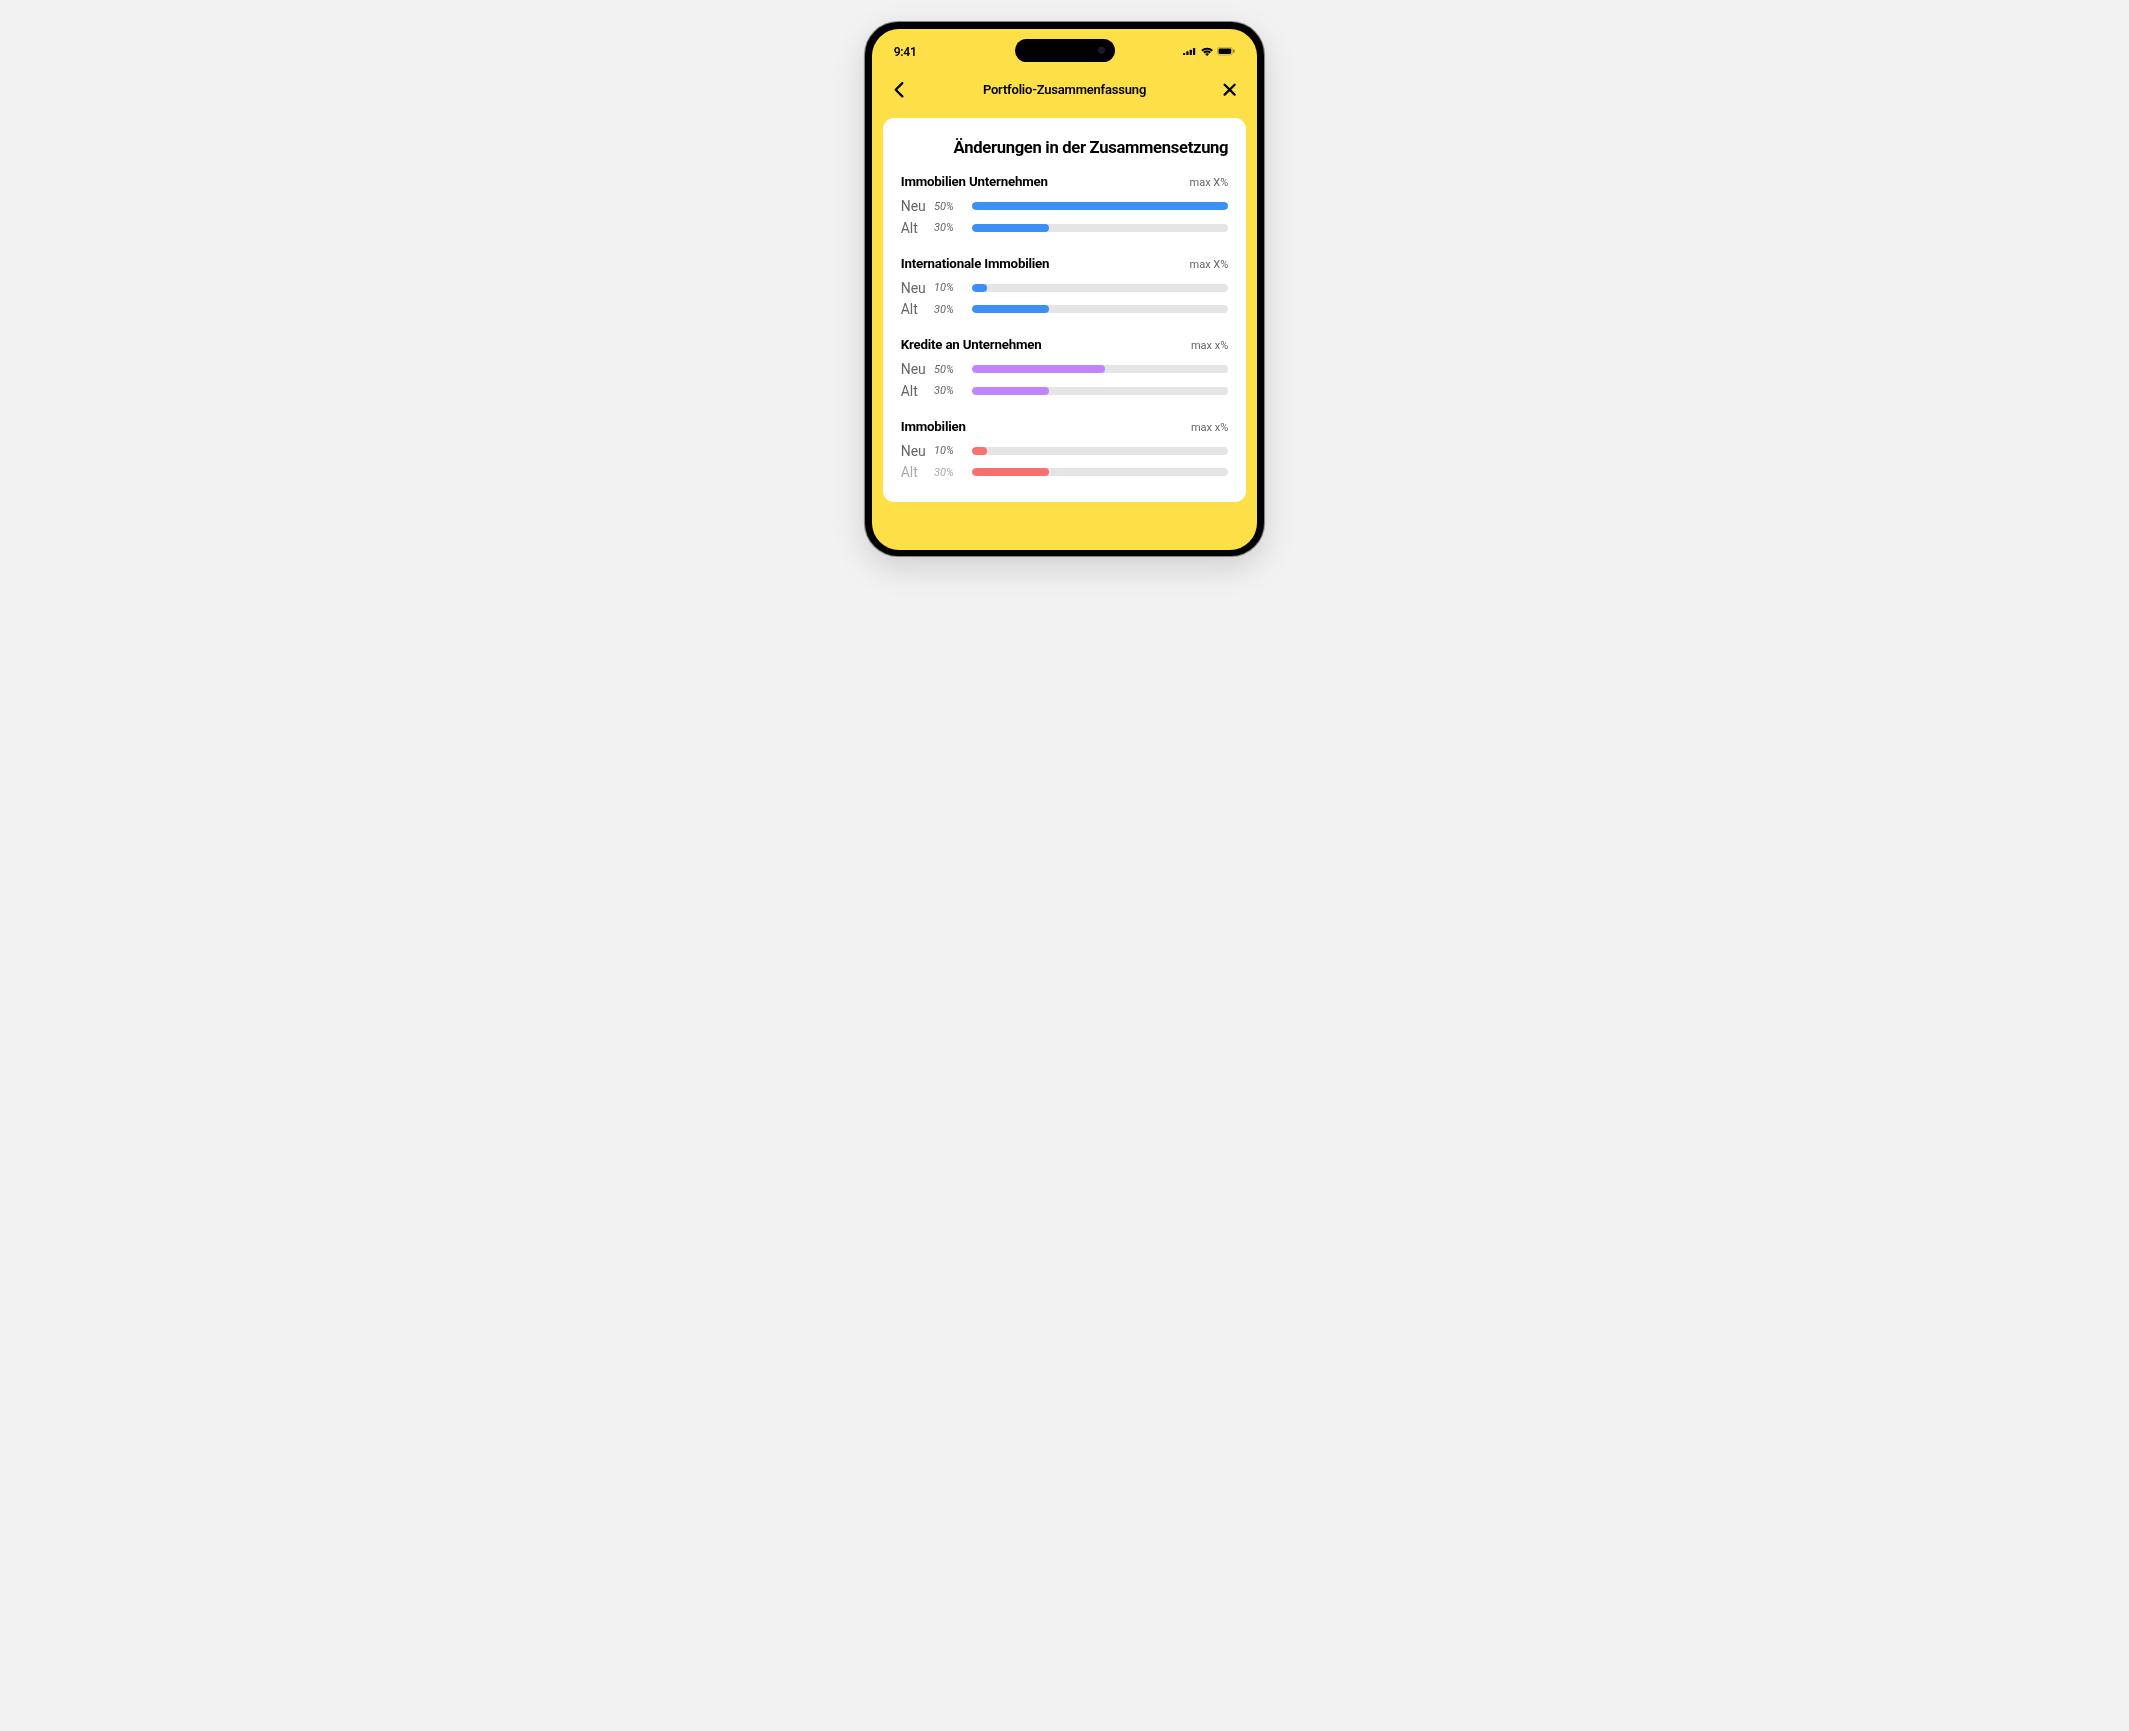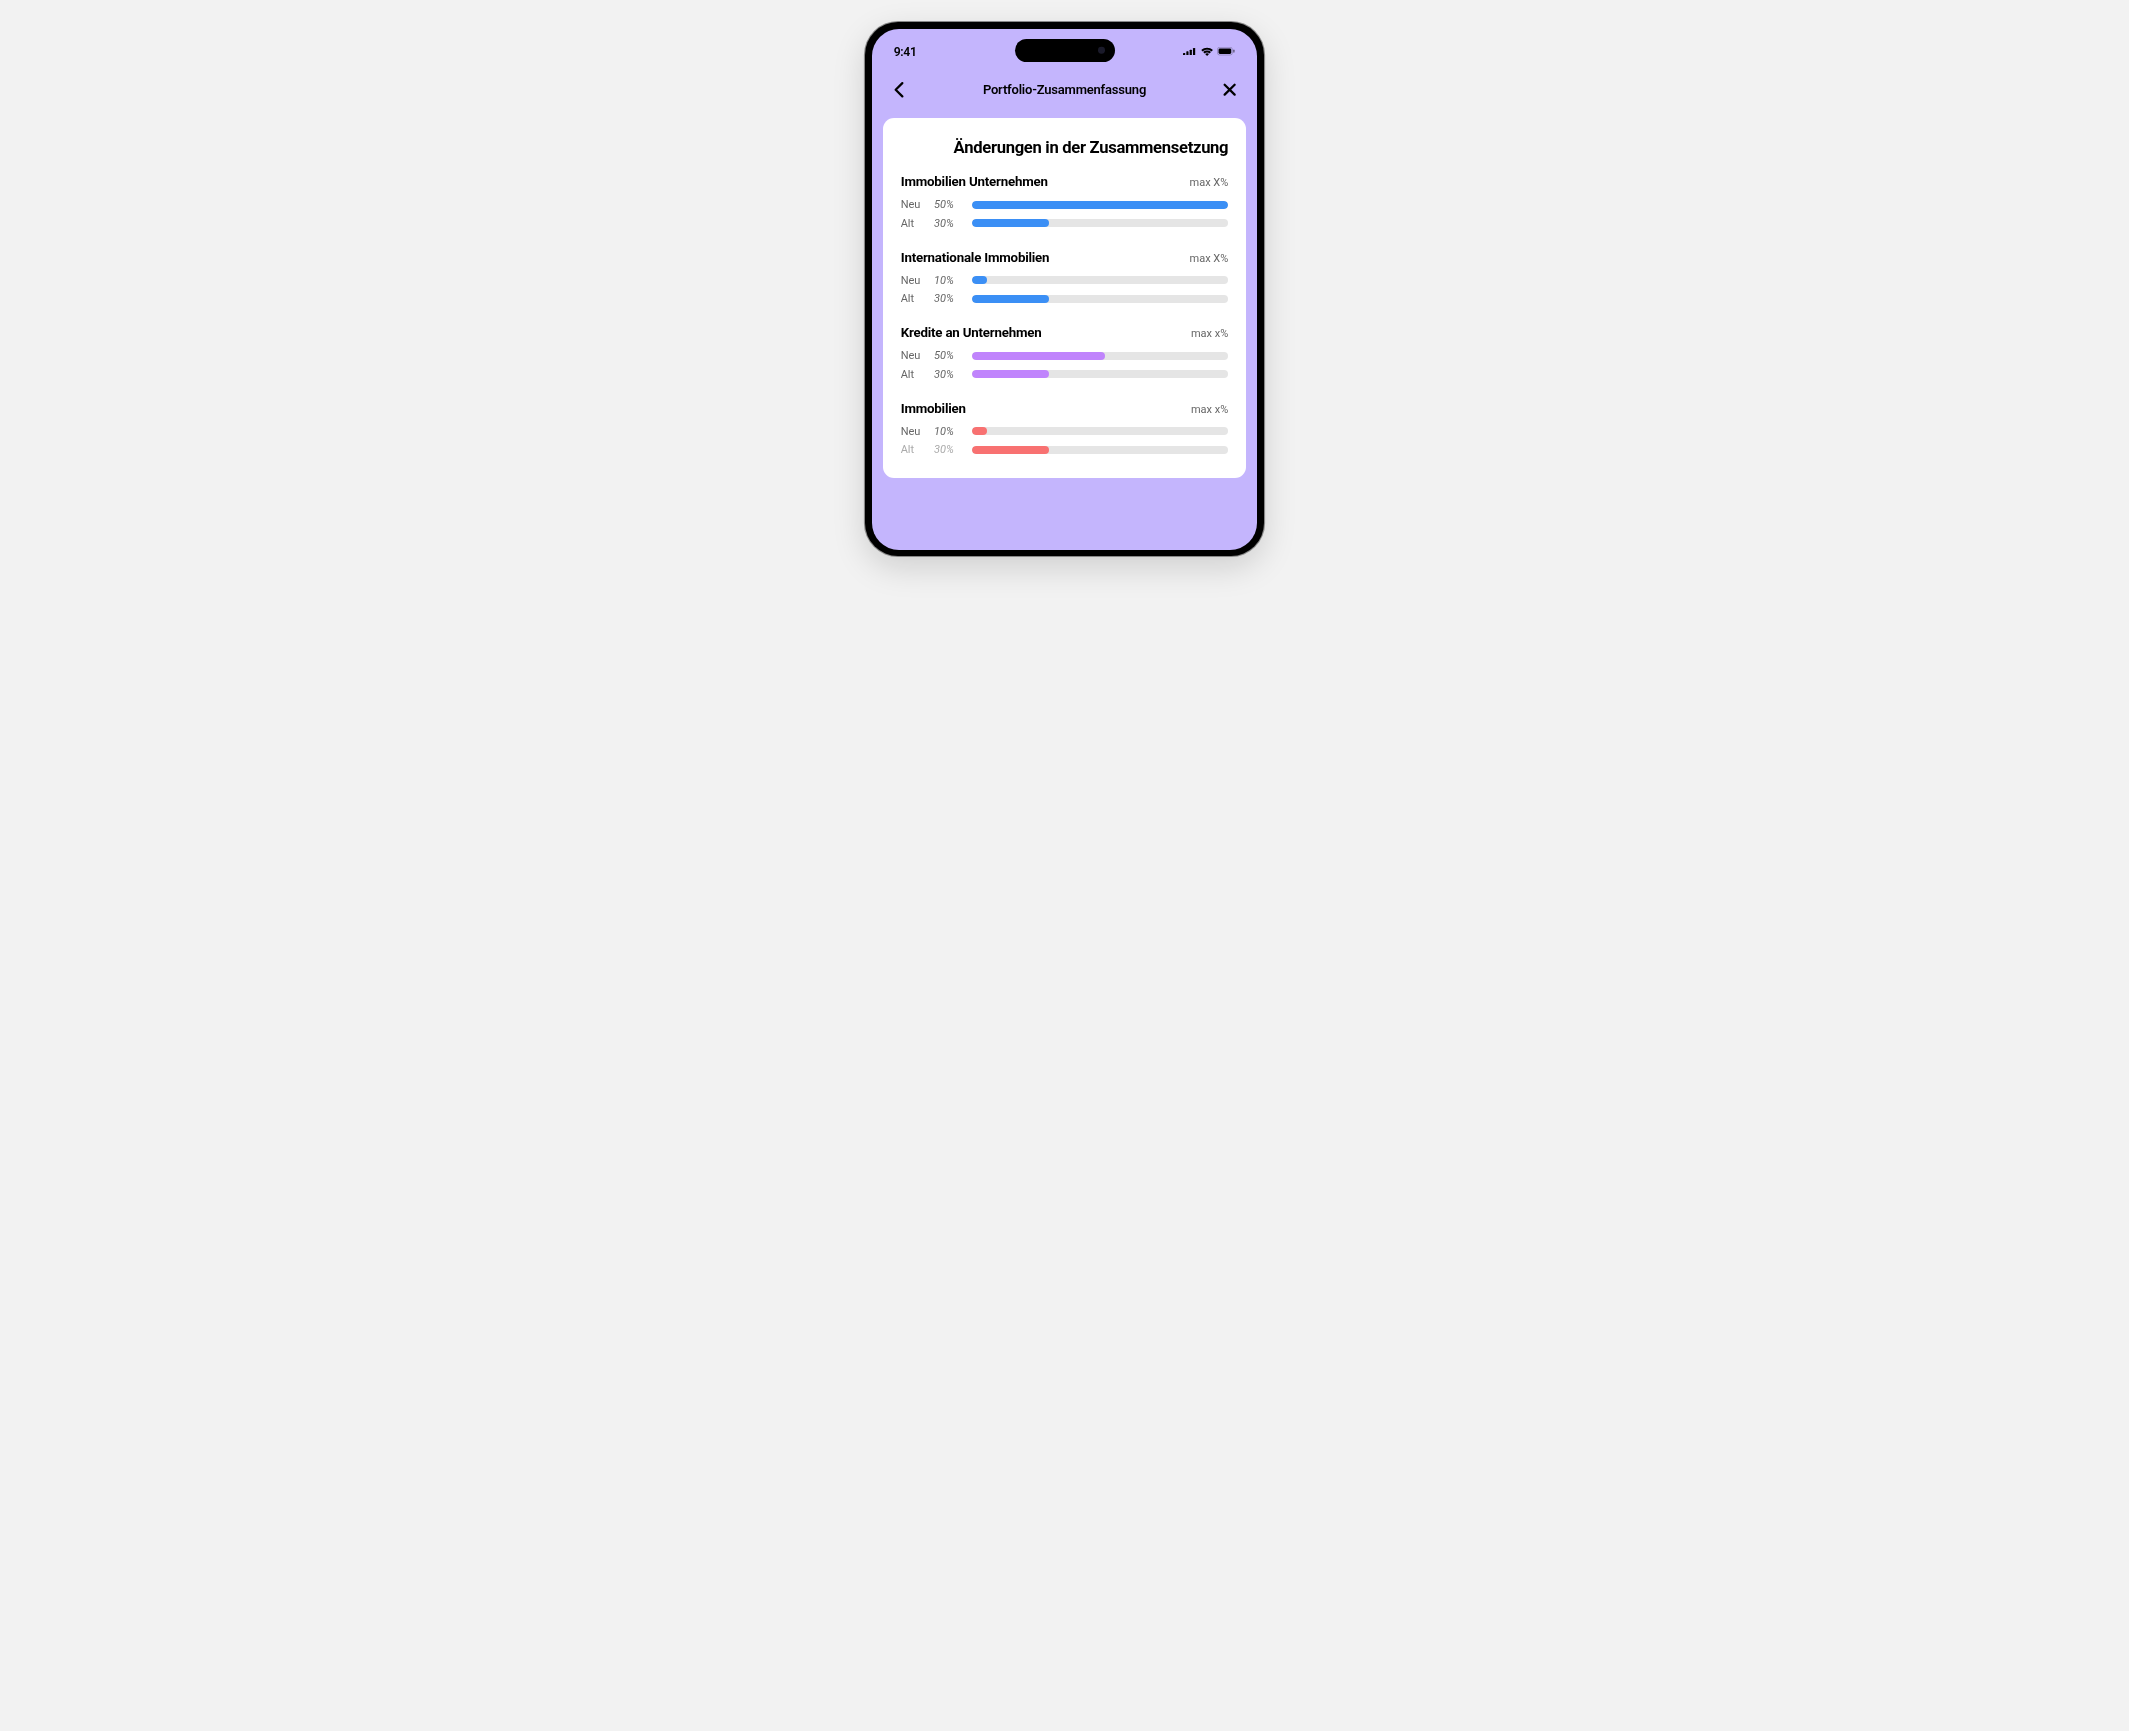--- a/index.html
+++ b/index.html
@@ -21,21 +21,21 @@
     position: relative;
   }
   .phone-frame::before,
   .phone-frame::after {
     content: "";
     position: absolute;
     background: #888;
     border-radius: 2.2px;
   }
   .phone-screen {
-    background: #c4b5fd;
+    background: #fde047;
     border-radius: 27px;
     overflow: hidden;
     position: relative;
     height: 521px;
   }
   .dynamic-island {
     position: absolute;
     top: 10px;
     left: 50%;
     transform: translateX(-50%);
@@ -129,21 +129,21 @@
     color: #666;
   }
   .bar-row {
     display: flex;
     align-items: center;
     gap: 9px;
     margin-bottom: 5.5px;
   }
   .bar-row:last-child { margin-bottom: 0; }
   .bar-label {
-    font-size: 11px;
+    font-size: 14px;
     color: #666;
     width: 24.4px;
   }
   .bar-value {
     font-size: 11px;
     color: #666;
     width: 29px;
     font-style: italic;
   }
   .bar-track {

